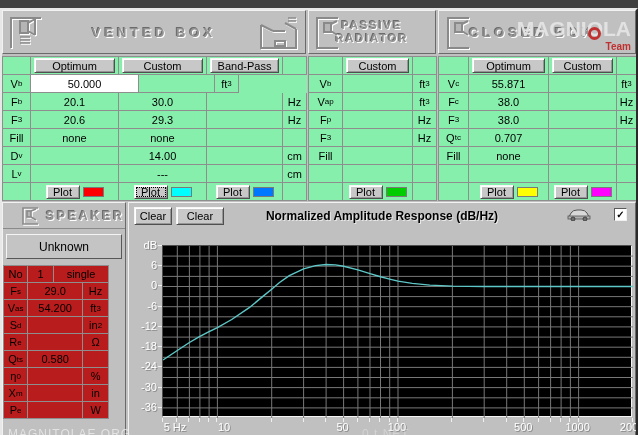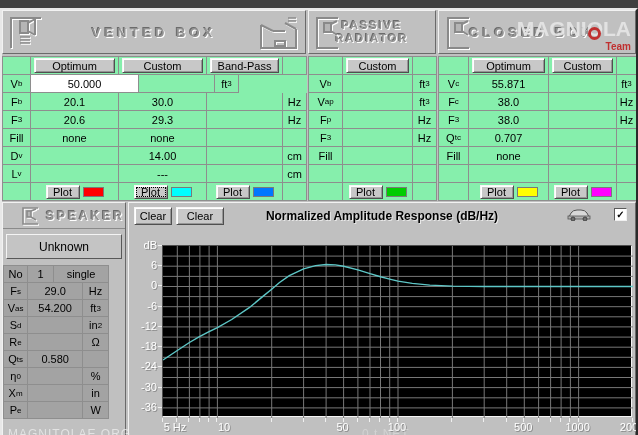--- a/index.html
+++ b/index.html
@@ -36,21 +36,21 @@
     font-family:"Liberation Sans",sans-serif;font-size:11px;color:#000;cursor:default;
   }
   .colbtn{flex:1;margin:1px 3px;height:15px;}
   .plotbtn{width:34px;height:14px;font-size:11px;}
   .plotbtn.focused{outline:1px dotted #000;outline-offset:-3px;}
   .swatch{width:21px;height:10px;margin-left:3px;border:1px solid #7a7a7a;}
   
   .speaker-panel{position:absolute;left:0;top:192px;width:124px;height:239px;background:#c0c0c0;border:1px solid;border-color:#f2f2f2 #6a6a6a #6a6a6a #f2f2f2;}
   .speaker-head{position:absolute;left:0;top:0;width:100%;height:26px;border-bottom:1px solid #8a8a8a;display:flex;align-items:center;justify-content:flex-end;gap:6px;}
   .unknown-box{position:absolute;left:3px;top:31px;width:116px;height:25px;background:#c4c4c4;border:1px solid;border-color:#f4f4f4 #585858 #585858 #f4f4f4;display:flex;align-items:center;justify-content:center;font-size:12px;}
-  .sgrid{position:absolute;left:0;top:62px;width:106px;background:#a3a3a3;border-top:1px solid #8e8e8e;border-left:1px solid #8e8e8e;}
+  .sgrid{position:absolute;left:0;top:62px;width:106px;background:#b91c1c;border-top:1px solid #8e8e8e;border-left:1px solid #8e8e8e;}
   .srow{display:flex;height:17px;}
   .ts-row{position:absolute;left:0;top:218px;width:100%;height:18px;}
   .ts-label{position:absolute;right:28px;top:3px;font-size:11px;}
   .checkbox{width:13px;height:13px;background:#fff;border:1px solid;border-color:#5a5a5a #f0f0f0 #f0f0f0 #5a5a5a;display:flex;align-items:center;justify-content:center;font-size:10px;font-weight:bold;line-height:10px;}
   .ts-check{position:absolute;right:10px;top:2px;}
   
   .chart-panel{position:absolute;left:126px;top:192px;width:508px;height:239px;background:#c0c0c0;border:1px solid;border-color:#f2f2f2 #6a6a6a #6a6a6a #f2f2f2;}
   .chart-toolbar{position:absolute;left:0;top:0;width:100%;height:26px;display:flex;align-items:center;}
   .clear-btn{position:absolute;left:5px;top:4px;width:38px;height:18px;}
   .cursor-btn{position:absolute;left:47px;top:4px;width:48px;height:18px;}

